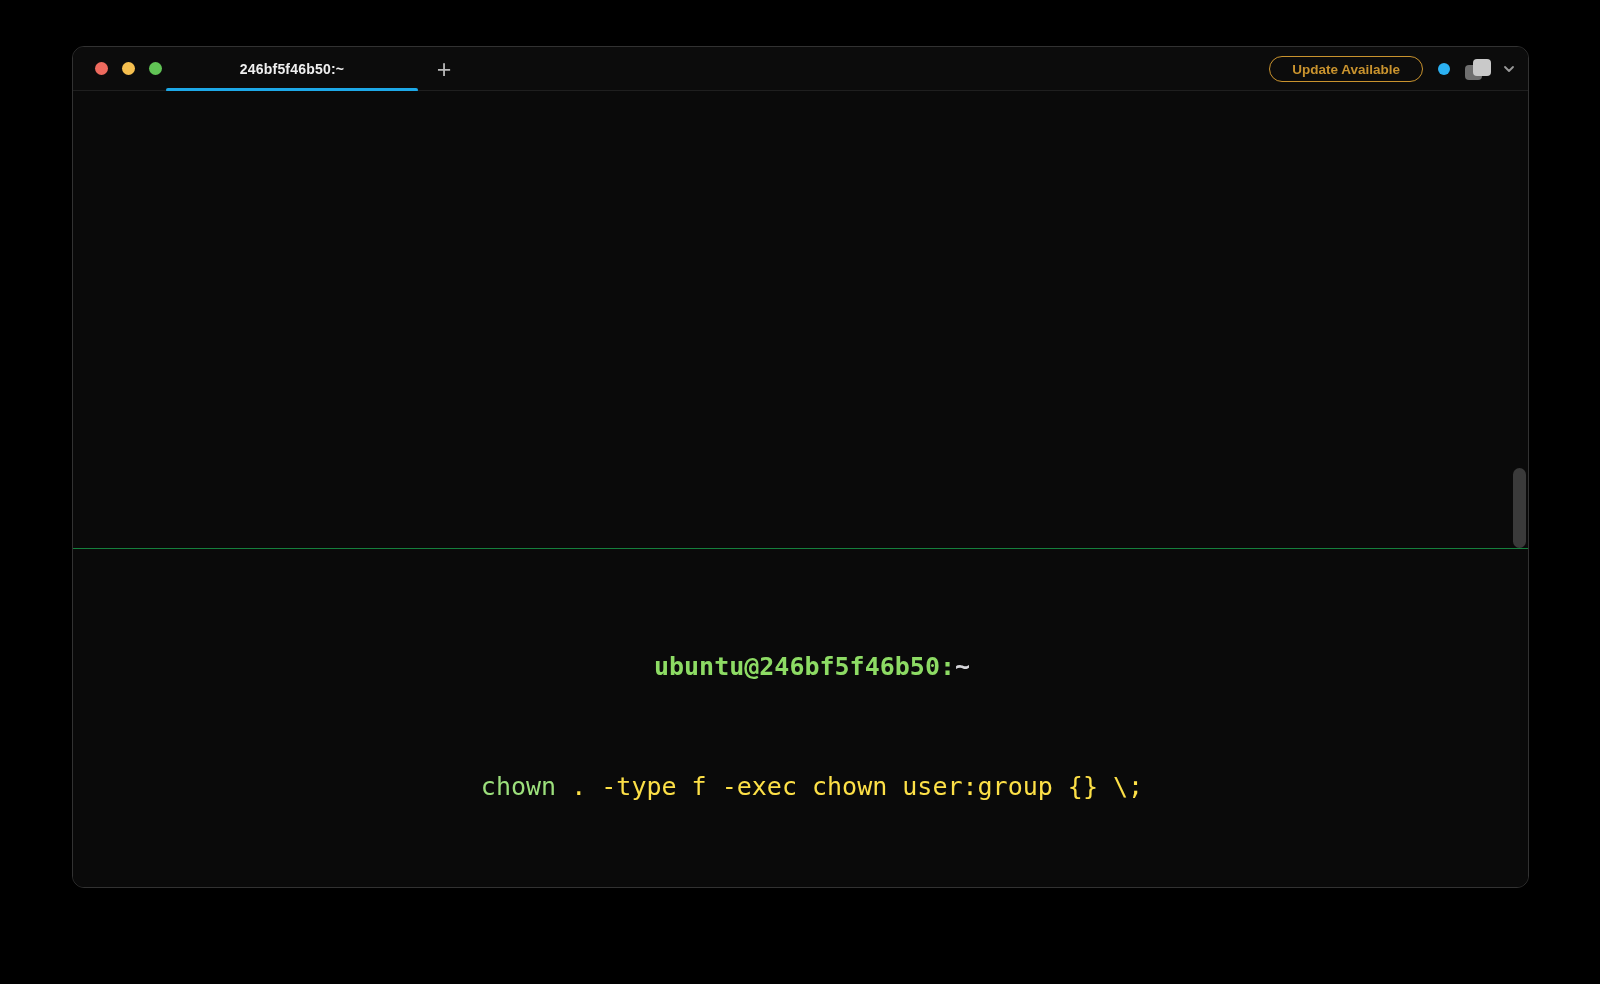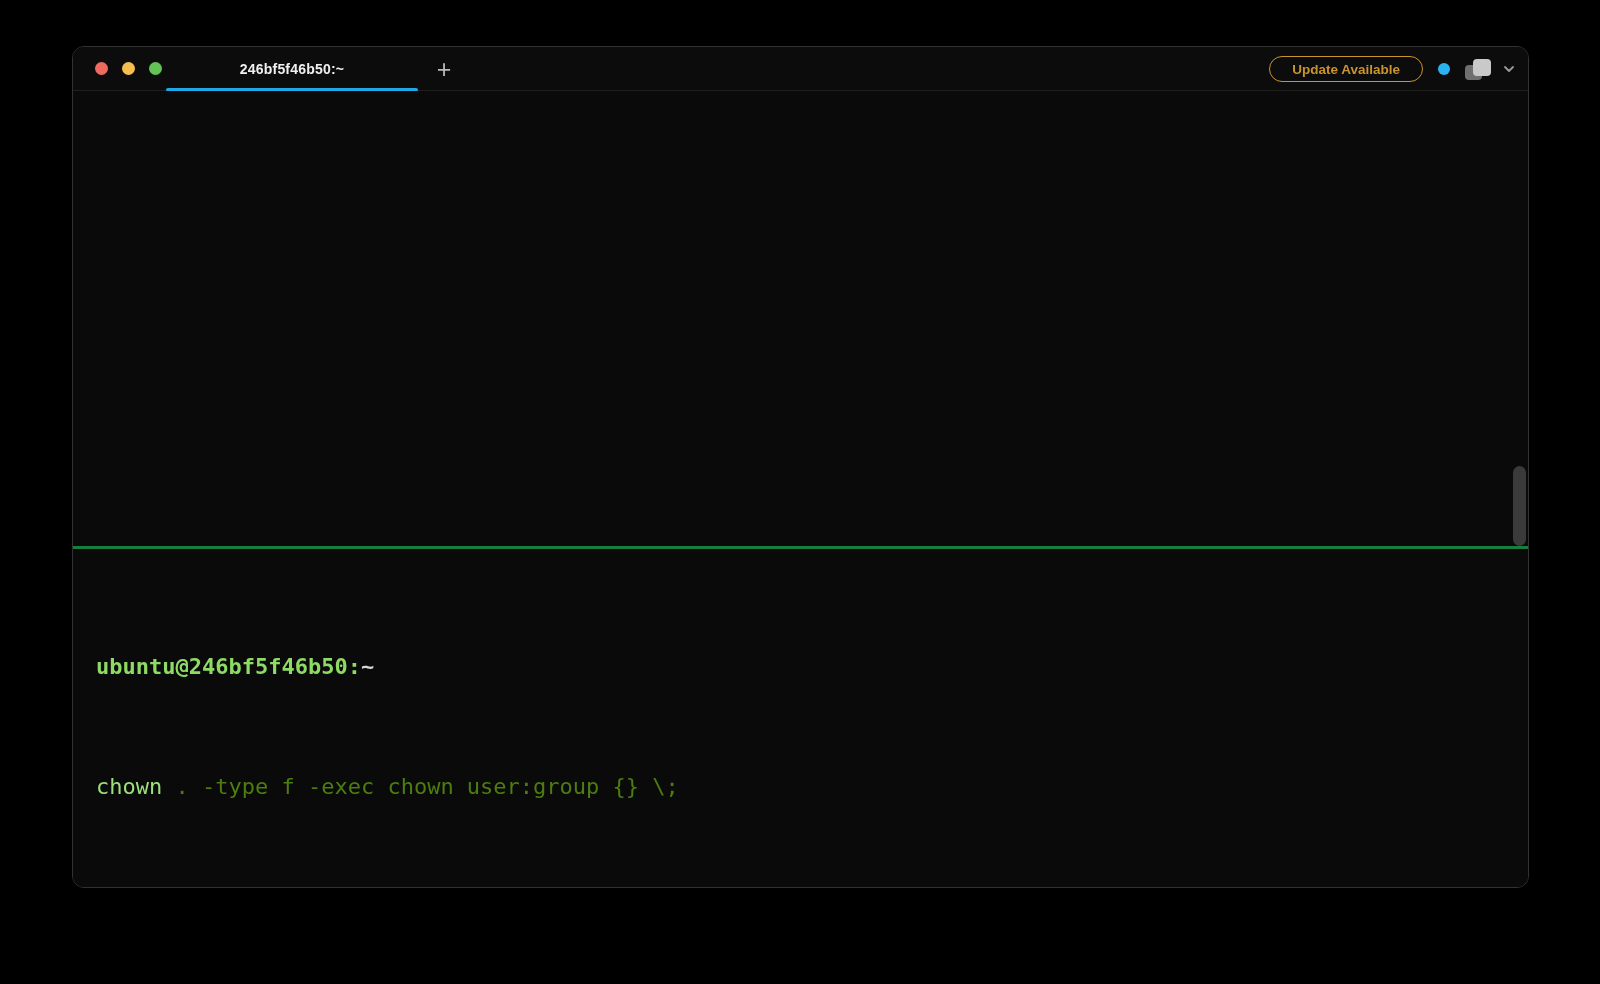--- a/index.html
+++ b/index.html
@@ -68,29 +68,29 @@
 
   
   .term-body { position: relative; flex: 1 1 auto; background: #0a0a0a; }
   .scrollbar-thumb {
     position: absolute; right: 2px; bottom: 0; width: 13px; height: 80px;
     background: #3a3a3a; border-radius: 7px;
   }
 
   
   .prompt-block {
-    flex: 0 0 130px; border-top: 3px solid #15803d; background: #0a0a0a;
+    flex: 0 0 130px; border-top: 1px solid #15803d; background: #0a0a0a;
     padding: 18px 0 0 23px;
     font-family: "DejaVu Sans Mono", "Liberation Mono", monospace;
-    font-size: 22px; line-height: 40px; white-space: pre;
+    font-size: 25px; line-height: 40px; white-space: pre; text-align: center;
   }
   .prompt-user { font-weight: bold; color: #8ddb64; }
   .prompt-path { color: #d6d6da; font-weight: bold; }
   .cmd-program { color: #9ce07c; }
-  .cmd-args { color: #4d7c0f; }
+  .cmd-args { color: #fde047; }
 </style>
 </head>
 <body>
 
 <div class="stage">
   <div class="window">
 
     <div class="titlebar">
       <div class="traffic">
         <div class="light" id="light-close" style="background: rgb(238, 106, 94);"></div>

